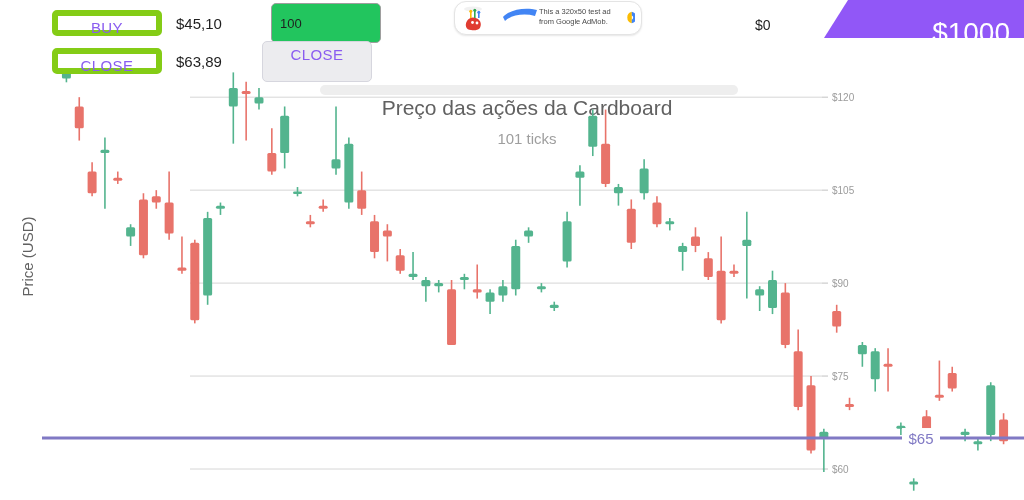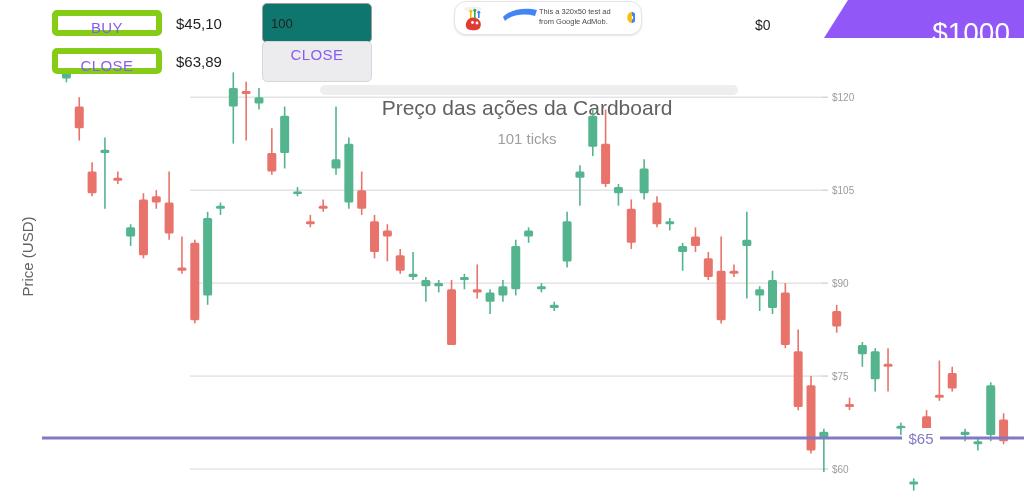--- a/index.html
+++ b/index.html
@@ -69,27 +69,27 @@
     user-select: none;
   }
   .trade-price {
     width: 72px;
     margin-left: 14px;
     font-size: 15px;
     color: #1f1f1f;
     text-align: left;
   }
   #qty-input {
-    margin-left: 14px;
+    margin-left: 23px;
     width: 110px;
     height: 40px;
     box-sizing: border-box;
     border: 1px solid #9e9e9e;
     border-radius: 5px;
-    background: #0f766e;
+    background: #22c55e;
     font-family: "Liberation Sans", sans-serif;
     font-size: 13px;
     color: #1f1f1f;
     padding: 0 8px;
     outline: none;
   }
   #close-btn {
     margin-left: 14px;
     width: 110px;
     height: 41px;

